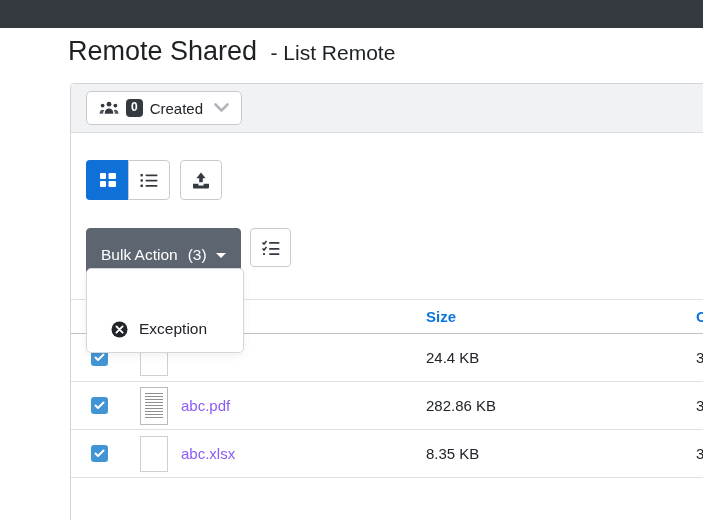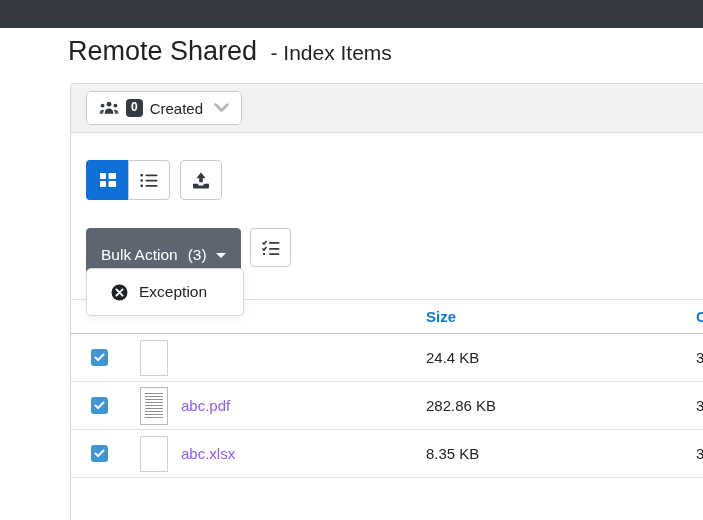--- a/index.html
+++ b/index.html
@@ -62,21 +62,21 @@
     border:1px solid #c8ccd0; border-radius:4px; display:flex; align-items:center; justify-content:center; cursor:pointer; padding:0; }
 
   
   .dropdown-menu {
     position:absolute; left:0; top:40px; width:158px; background:#fff;
     border:1px solid #d4d7da; border-radius:5px; padding:7px 0; z-index:10;
     box-shadow:0 3px 8px rgba(0,0,0,0.06);
   }
   .dropdown-item {
     display:flex; align-items:center; height:32px; padding-left:24px; gap:11px;
-    font-size:15.5px; color:#212529; cursor:pointer; white-space:nowrap;
+    font-size:15.5px; color:#212529; cursor:pointer; white-space:nowrap;margin-top:37px;
   }
 
   
   table.files { border-collapse:collapse; width:860px; margin-top:18px; border-top:1px solid #dee2e6; table-layout:fixed; }
   table.files th {
     height:34px; text-align:left; font-size:15px; font-weight:bold; color:#0b76db;
     border-bottom:1px solid #bfc3c7; padding:0; cursor:pointer;
   }
   table.files td { height:48px; border-bottom:1px solid #dee2e6; font-size:15px; padding:0; vertical-align:middle; }
   .cell-check { padding-left:20px !important; }
@@ -96,21 +96,21 @@
   .icon-dark { fill:#343a40; }
   .icon-white { fill:#ffffff; }
 </style>
 </head>
 <body>
 
 <div class="navbar"></div>
 
 <div class="page-title">
   <span>Remote Shared</span>
-  <span class="sub">&nbsp;</span><span class="sub">- Index Items</span>
+  <span class="sub">&nbsp;</span><span class="sub">- List Remote</span>
 </div>
 
 <div class="card">
   <div class="card-header">
     <button class="btn-shared">
       <span style="display:flex;">
         <svg width="20" height="15" viewBox="0 0 20 15" class="icon-dark">
           <circle cx="10" cy="3.2" r="2.4"></circle>
           <path d="M5.8 11.8c0-2.6 1.8-4.4 4.2-4.4s4.2 1.8 4.2 4.4v1H5.8z"></path>
           <circle cx="3.6" cy="4.6" r="1.9"></circle>

